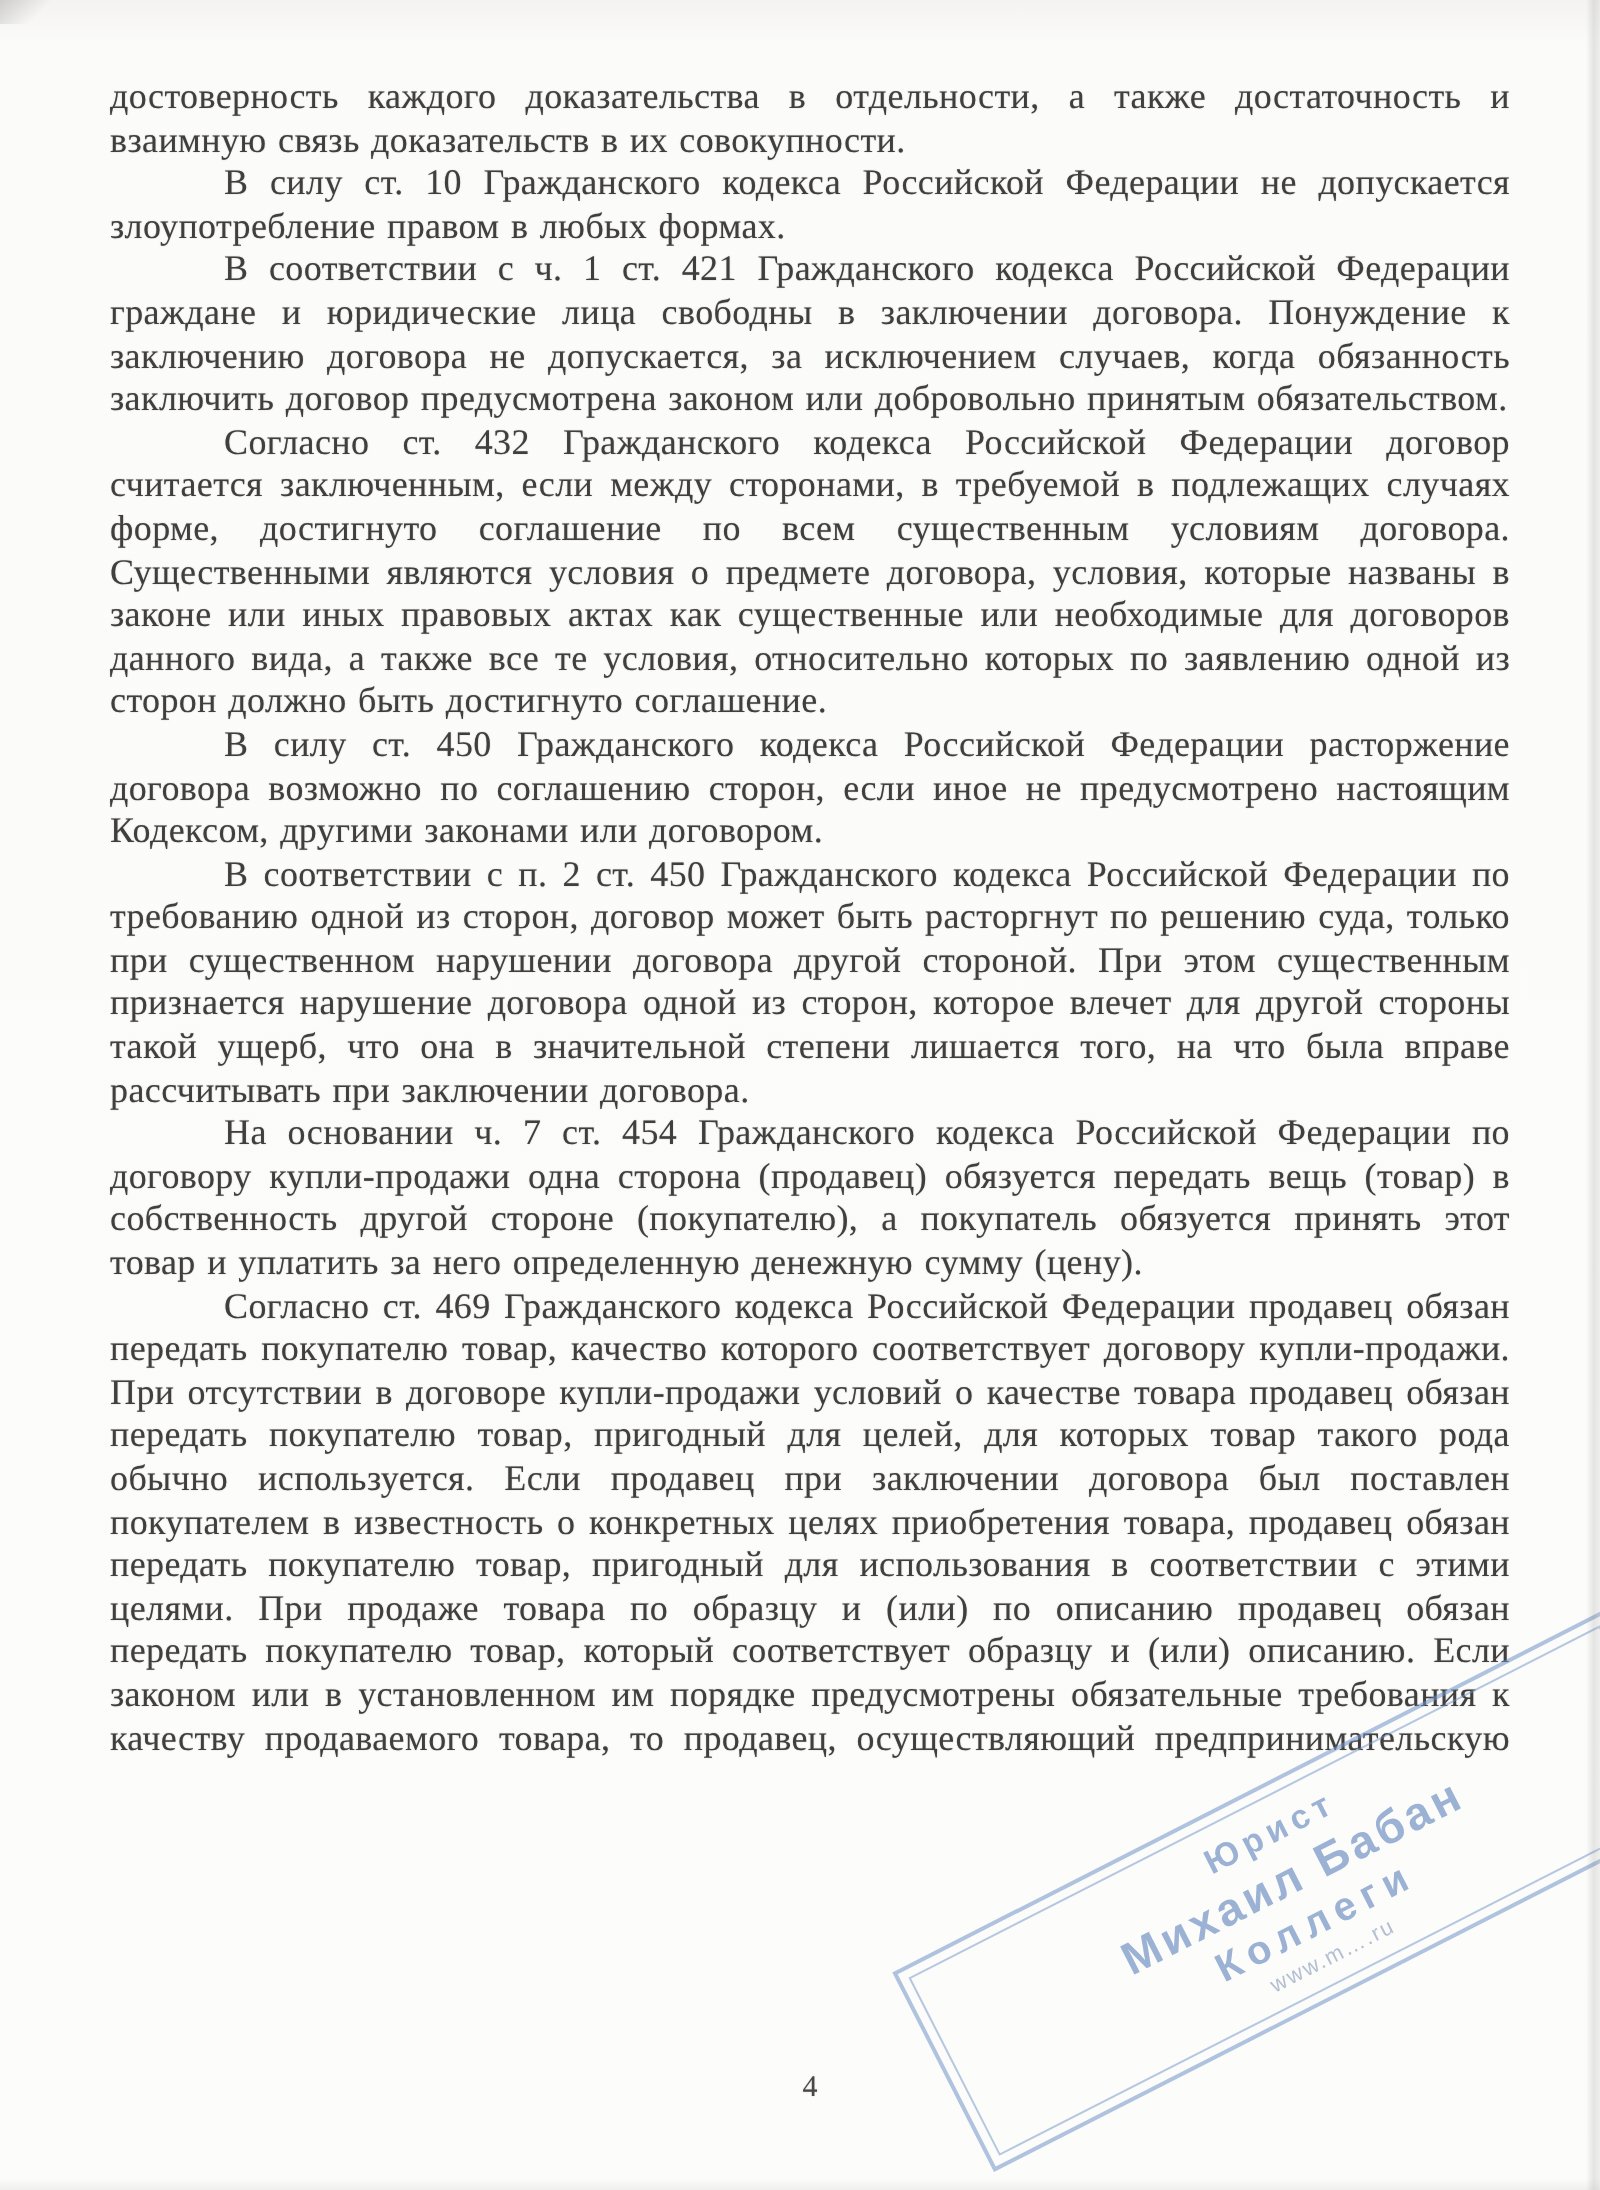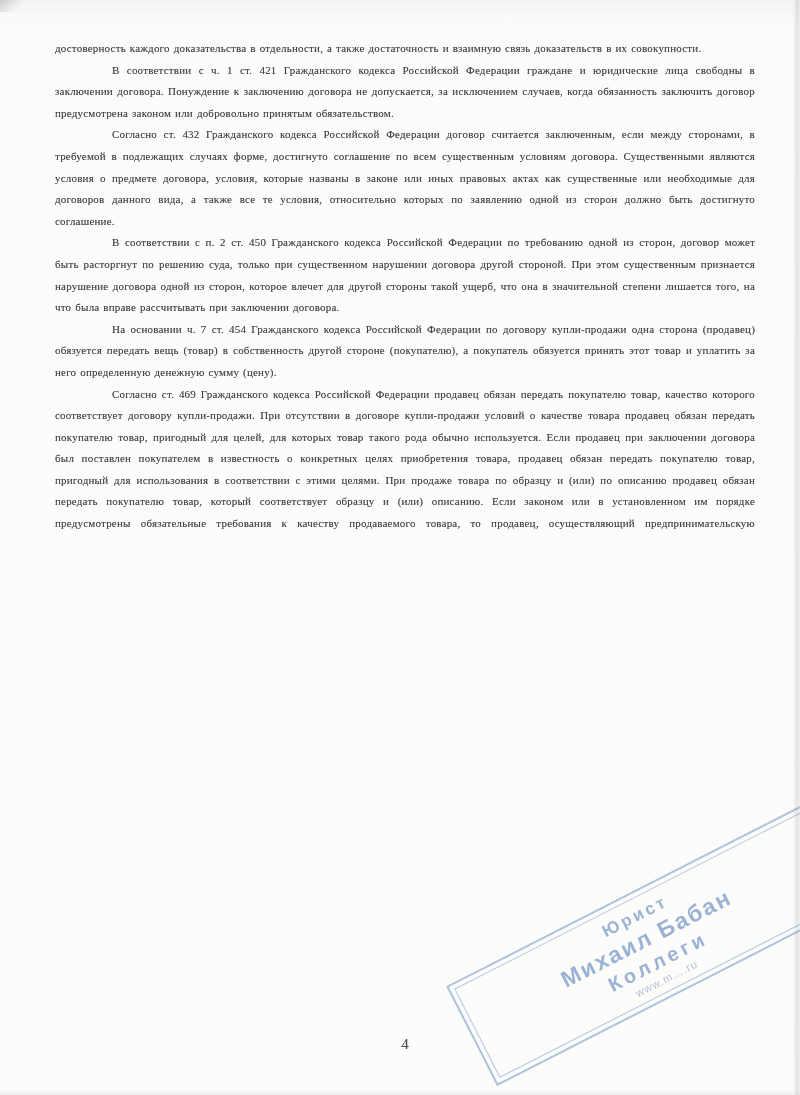--- a/index.html
+++ b/index.html
@@ -36,21 +36,21 @@
     left: 0; top: 0;
     width: 26px; height: 12px;
     background: linear-gradient(135deg, rgba(90,90,90,0.25), rgba(0,0,0,0) 70%);
   }
   .text-block {
     position: absolute;
     left: 55px;
     top: 38px;
     width: 700px;
     color: #413f3e;
-    font-size: 11px;
+    font-size: 18px;
     line-height: 21.6px;
     text-align: justify;
     letter-spacing: 0.2px;
     word-spacing: 1px;
     text-shadow: 0 0 0.6px rgba(70,70,70,0.45);
   }
   .para {
     margin: 0;
     text-indent: 57px;
   }
@@ -99,22 +99,24 @@
 </style>
 </head>
 <body>
 
 <div class="page">
 
   <div class="corner-mark"></div>
 
   <div class="text-block">
     <p class="para no-indent">достоверность каждого доказательства в отдельности, а также достаточность и взаимную связь доказательств в их совокупности.</p>
+    <p class="para">В силу ст. 10 Гражданского кодекса Российской Федерации не допускается злоупотребление правом в любых формах.</p>
     <p class="para">В соответствии с ч. 1 ст. 421 Гражданского кодекса Российской Федерации граждане и юридические лица свободны в заключении договора. Понуждение к заключению договора не допускается, за исключением случаев, когда обязанность заключить договор предусмотрена законом или добровольно принятым обязательством.</p>
     <p class="para">Согласно ст. 432 Гражданского кодекса Российской Федерации договор считается заключенным, если между сторонами, в требуемой в подлежащих случаях форме, достигнуто соглашение по всем существенным условиям договора. Существенными являются условия о предмете договора, условия, которые названы в законе или иных правовых актах как существенные или необходимые для договоров данного вида, а также все те условия, относительно которых по заявлению одной из сторон должно быть достигнуто соглашение.</p>
+    <p class="para">В силу ст. 450 Гражданского кодекса Российской Федерации расторжение договора возможно по соглашению сторон, если иное не предусмотрено настоящим Кодексом, другими законами или договором.</p>
     <p class="para">В соответствии с п. 2 ст. 450 Гражданского кодекса Российской Федерации по требованию одной из сторон, договор может быть расторгнут по решению суда, только при существенном нарушении договора другой стороной. При этом существенным признается нарушение договора одной из сторон, которое влечет для другой стороны такой ущерб, что она в значительной степени лишается того, на что была вправе рассчитывать при заключении договора.</p>
     <p class="para">На основании ч. 7 ст. 454 Гражданского кодекса Российской Федерации по договору купли-продажи одна сторона (продавец) обязуется передать вещь (товар) в собственность другой стороне (покупателю), а покупатель обязуется принять этот товар и уплатить за него определенную денежную сумму (цену).</p>
     <p class="para fill-last">Согласно ст. 469 Гражданского кодекса Российской Федерации продавец обязан передать покупателю товар, качество которого соответствует договору купли-продажи. При отсутствии в договоре купли-продажи условий о качестве товара продавец обязан передать покупателю товар, пригодный для целей, для которых товар такого рода обычно используется. Если продавец при заключении договора был поставлен покупателем в известность о конкретных целях приобретения товара, продавец обязан передать покупателю товар, пригодный для использования в соответствии с этими целями. При продаже товара по образцу и (или) по описанию продавец обязан передать покупателю товар, который соответствует образцу и (или) описанию. Если законом или в установленном им порядке предусмотрены обязательные требования к качеству продаваемого товара, то продавец, осуществляющий предпринимательскую</p>
   </div>
 
   <div class="page-number">4</div>
 
   <div class="stamp">
     <div class="stamp-inner">
       <div class="stamp-title">Юрист</div>

